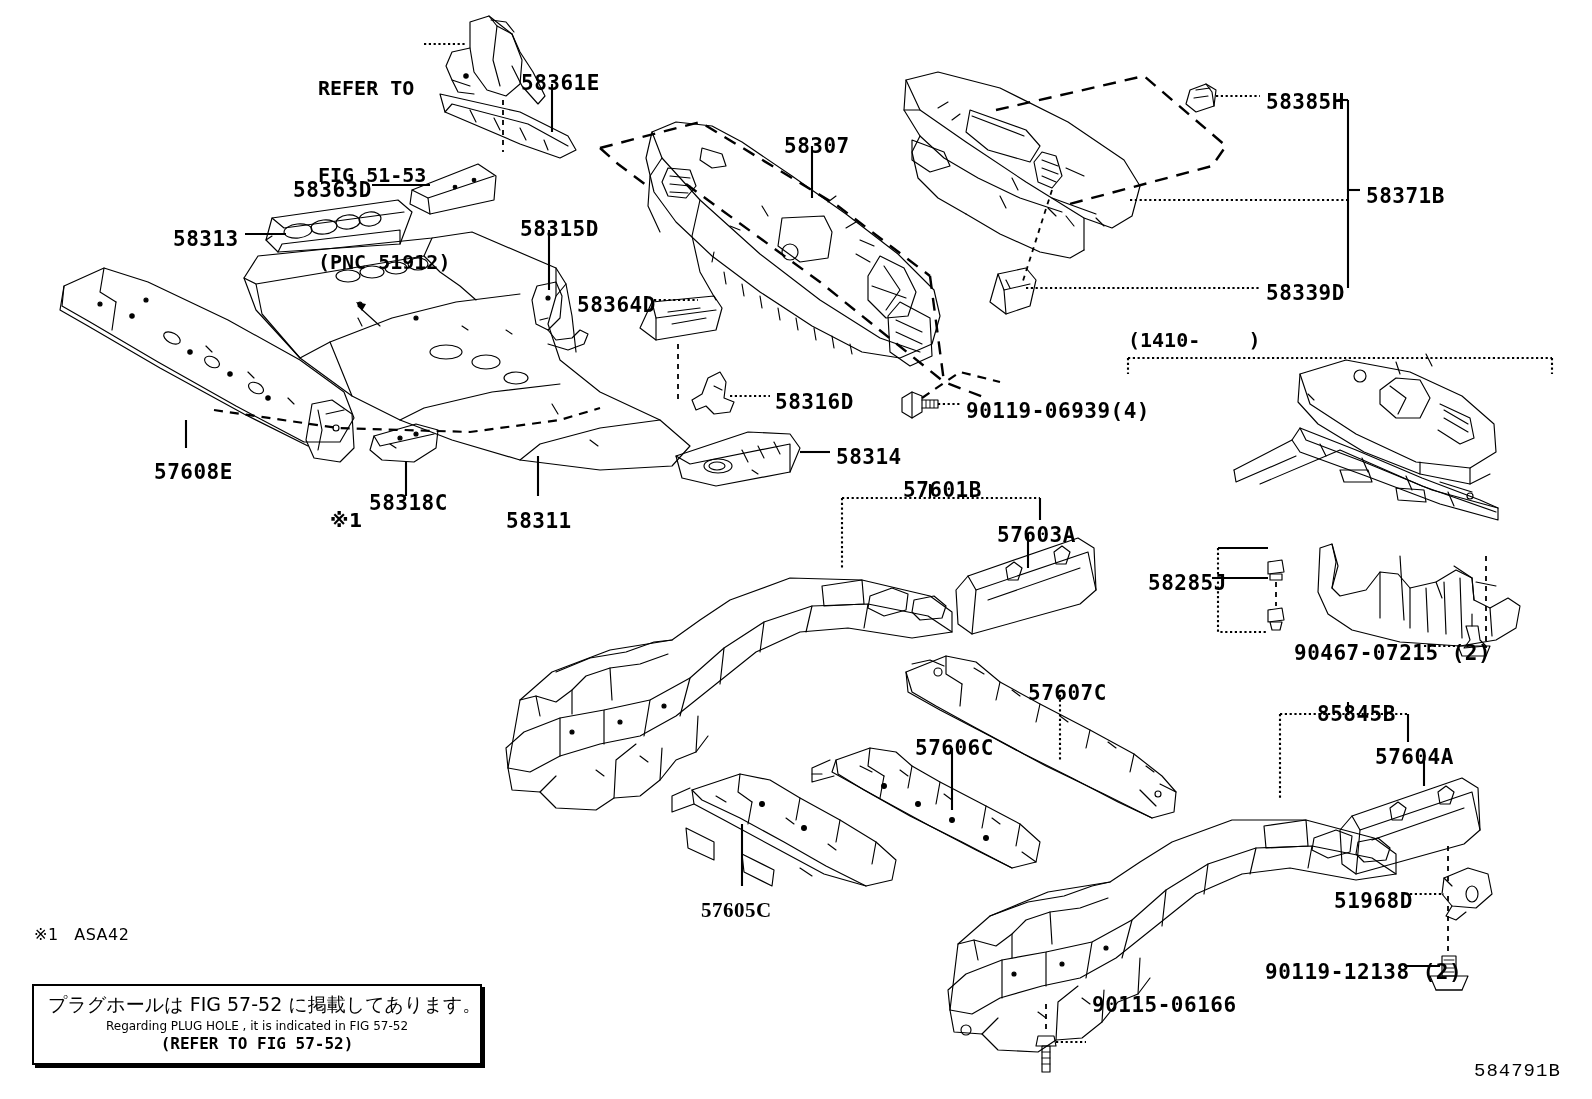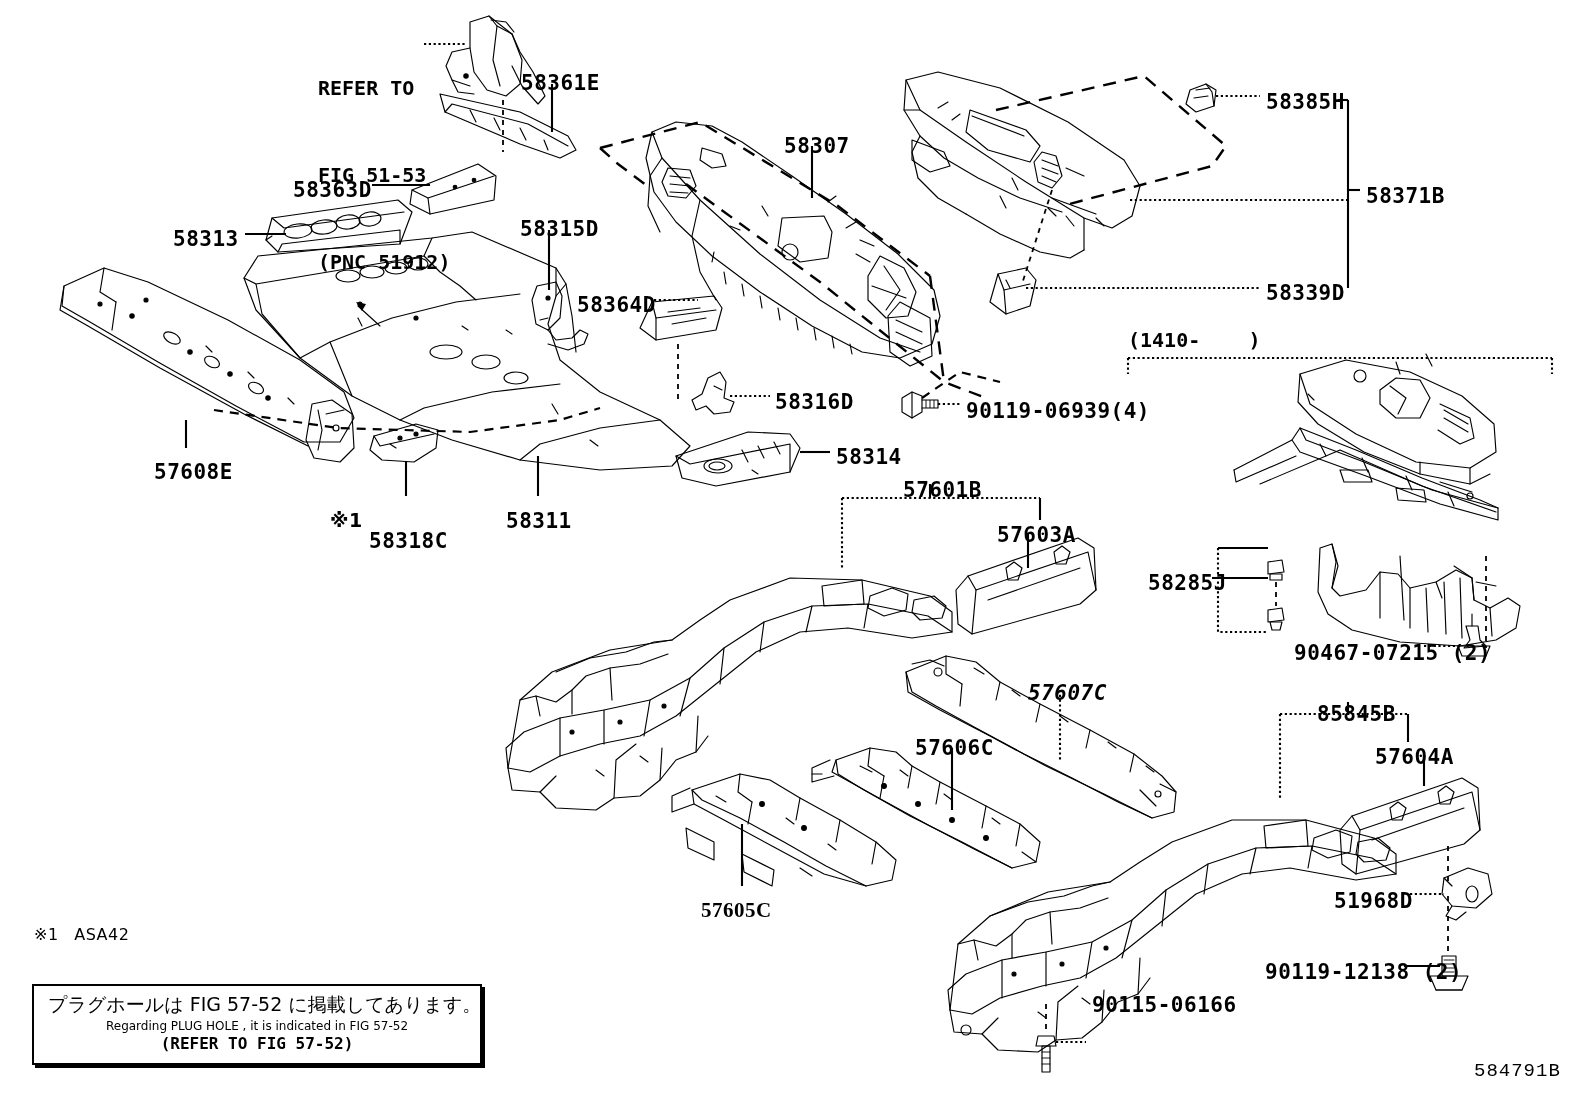--- a/index.html
+++ b/index.html
@@ -652,29 +652,29 @@
   <div class="lbl" style="left:173px;top:226px;">58313</div>
   <div class="lbl" style="left:520px;top:216px;">58315D</div>
   <div class="lbl" style="left:577px;top:292px;">58364D</div>
   <div class="lbl" style="left:775px;top:389px;">58316D</div>
   <div class="lbl" style="left:836px;top:444px;">58314</div>
   <div class="lbl" style="left:784px;top:133px;">58307</div>
   <div class="lbl" style="left:1266px;top:89px;">58385H</div>
   <div class="lbl" style="left:1366px;top:183px;">58371B</div>
   <div class="lbl" style="left:1266px;top:280px;">58339D</div>
   <div class="lbl" style="left:154px;top:459px;">57608E</div>
-  <div class="lbl" style="left:369px;top:528px;text-align:right;">58318C</div>
+  <div class="lbl" style="left:369px;top:490px;text-align:right;">58318C</div>
   <div class="lbl mark" style="left:330px;top:508px;font-size:19px;">※1</div>
   <div class="lbl" style="left:506px;top:508px;">58311</div>
   <div class="lbl" style="left:966px;top:398px;">90119-06939(4)</div>
   <div class="lbl" style="left:1148px;top:570px;">58285J</div>
   <div class="lbl" style="left:1294px;top:640px;">90467-07215 (2)</div>
   <div class="lbl" style="left:903px;top:477px;">57601B</div>
   <div class="lbl" style="left:997px;top:522px;">57603A</div>
-  <div class="lbl" style="left:1028px;top:680px;font-style:italic;">57607C</div>
+  <div class="lbl" style="left:1028px;top:680px;">57607C</div>
   <div class="lbl" style="left:915px;top:735px;">57606C</div>
   <div class="lbl" style="left:701px;top:897px;font-family:Liberation Serif, serif;">57605C</div>
   <div class="lbl" style="left:1317px;top:701px;">85845B</div>
   <div class="lbl" style="left:1375px;top:744px;">57604A</div>
   <div class="lbl" style="left:1334px;top:888px;">51968D</div>
   <div class="lbl" style="left:1265px;top:959px;">90119-12138 (2)</div>
   <div class="lbl" style="left:1092px;top:992px;">90115-06166</div>
 
   <div class="ref" style="left:1128px;top:326px;">(1410-    )</div>
 

